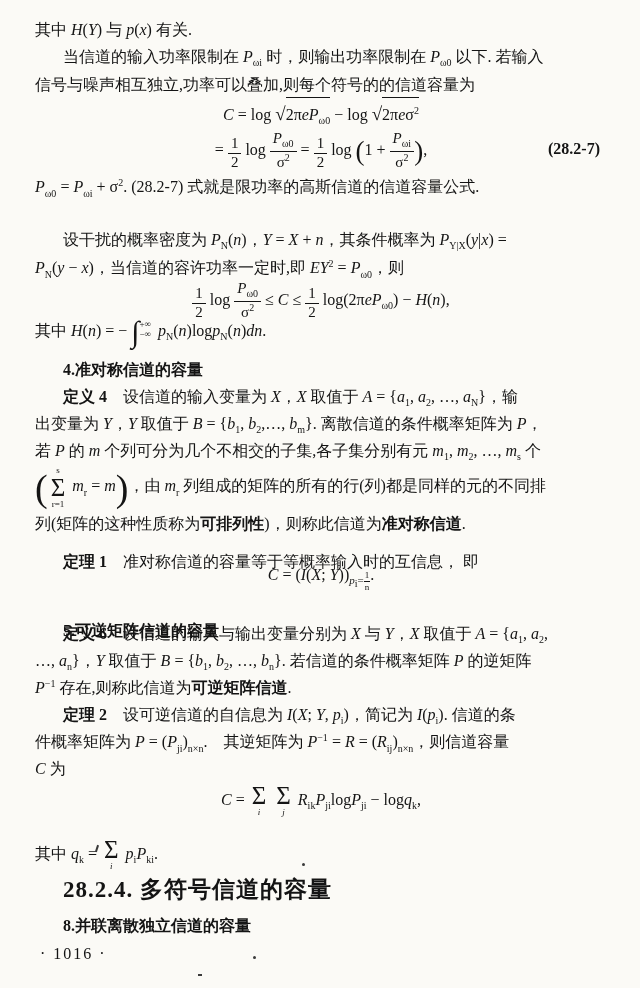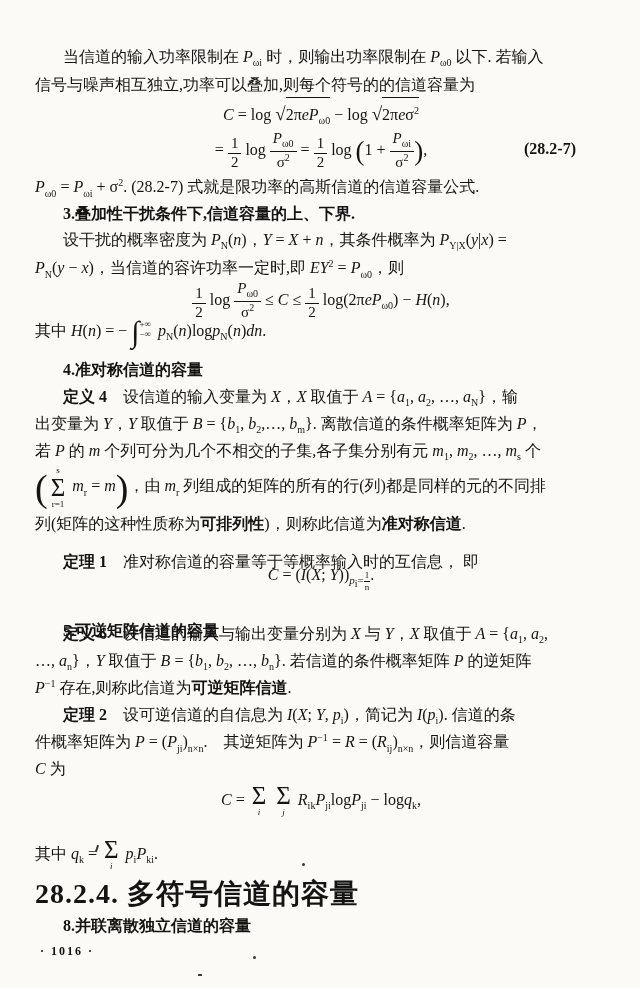--- a/index.html
+++ b/index.html
@@ -26,41 +26,41 @@
   .sum .sig{font-size:25px;line-height:0.95;}
   .sum .lim{font-size:9px;line-height:1.1;}
   
   .intg{font-size:30px;vertical-align:-6px;line-height:0.8;}
   .ilim{display:inline-flex;flex-direction:column;font-size:9px;line-height:1.15;vertical-align:middle;position:relative;top:-3px;margin-right:3px;}
   
   .bp{font-size:27px;vertical-align:-5px;line-height:0.8;font-weight:400;}
   .bp2{font-size:38px;vertical-align:-10px;line-height:0.8;font-weight:300;}
   .dsub{font-size:11px;}
   .eqnum{position:absolute;font-weight:bold;font-size:16px;}
-  .sechead{font-size:28px;font-weight:bold;letter-spacing:1px;}
+  .sechead{font-size:23px;font-weight:bold;letter-spacing:1px;margin-left:28px;}
   .subhead{font-weight:bold;}
-  .pageno{font-weight:bold;letter-spacing:2px;font-size:12px;}
+  .pageno{font-weight:normal;letter-spacing:2px;font-size:16px;}
   .speck{position:absolute;background:#3a3a3a;}
 </style>
 </head>
 <body style="background: rgb(251, 250, 246);">
 
 <div id="page" style="background: rgb(251, 250, 246); color: rgb(20, 20, 20);">
 
+  <div class="ln" style="top:20px">其中 <i>H</i>(<i>Y</i>) 与 <i>p</i>(<i>x</i>) 有关.</div>
 
   <div class="ln ind" style="top:47px">当信道的输入功率限制在 <i>P</i><sub>ωi</sub> 时，则输出功率限制在 <i>P</i><sub>ω0</sub> 以下. 若输入</div>
   <div class="ln" style="top:75px">信号与噪声相互独立,功率可以叠加,则每个符号的的信道容量为</div>
 
   <div class="ln formula" style="top:102px"><i>C</i> = log <span class="rad">√</span><span class="ol">2π<i>e</i><i>P</i><sub>ω0</sub></span> − log <span class="rad">√</span><span class="ol">2π<i>e</i>σ<sup>2</sup></span></div>
   <div class="ln formula" style="top:131px">= <span class="fr"><span class="n">1</span><span class="d">2</span></span> log <span class="fr"><span class="n"><i>P</i><sub>ω0</sub></span><span class="d">σ<sup>2</sup></span></span> = <span class="fr"><span class="n">1</span><span class="d">2</span></span> log <span class="bp">(</span>1 + <span class="fr"><span class="n"><i>P</i><sub>ωi</sub></span><span class="d">σ<sup>2</sup></span></span><span class="bp">)</span>,</div>
-  <div class="eqnum" style="top:140px;right:64px;position:absolute;text-align:right;">(28.2-7)</div>
+  <div class="eqnum" style="top:140px;right:40px;position:absolute;text-align:right;">(28.2-7)</div>
 
   <div class="ln" style="top:177px"><i>P</i><sub>ω0</sub> = <i>P</i><sub>ωi</sub> + σ<sup>2</sup>. (28.2-7) 式就是限功率的高斯信道的信道容量公式.</div>
 
-  <div class="ln ind" style="top:204px"><b>3.叠加性干扰条件下,信道容量的上、下界.</b></div>
 
   <div class="ln ind" style="top:230px">设干扰的概率密度为 <i>P</i><sub>N</sub>(<i>n</i>)，<i>Y</i> = <i>X</i> + <i>n</i>，其条件概率为 <i>P</i><sub>Y|X</sub>(<i>y</i>|<i>x</i>) =</div>
   <div class="ln" style="top:258px"><i>P</i><sub>N</sub>(<i>y</i> − <i>x</i>)，当信道的容许功率一定时,即 <i>EY</i><sup>2</sup> = <i>P</i><sub>ω0</sub>，则</div>
 
   <div class="ln formula" style="top:281px"><span class="fr"><span class="n">1</span><span class="d">2</span></span> log <span class="fr"><span class="n"><i>P</i><sub>ω0</sub></span><span class="d">σ<sup>2</sup></span></span> ≤ <i>C</i> ≤ <span class="fr"><span class="n">1</span><span class="d">2</span></span> log(2π<i>e</i><i>P</i><sub>ω0</sub>) − <i>H</i>(<i>n</i>),</div>
 
   <div class="ln" style="top:320px">其中 <i>H</i>(<i>n</i>) = − <span class="intg">∫</span><span class="ilim">
         <span>+∞</span>
         <span>−∞</span>
       </span> <i>p</i><sub>N</sub>(<i>n</i>)log<i>p</i><sub>N</sub>(<i>n</i>)<i>dn</i>.</div>

